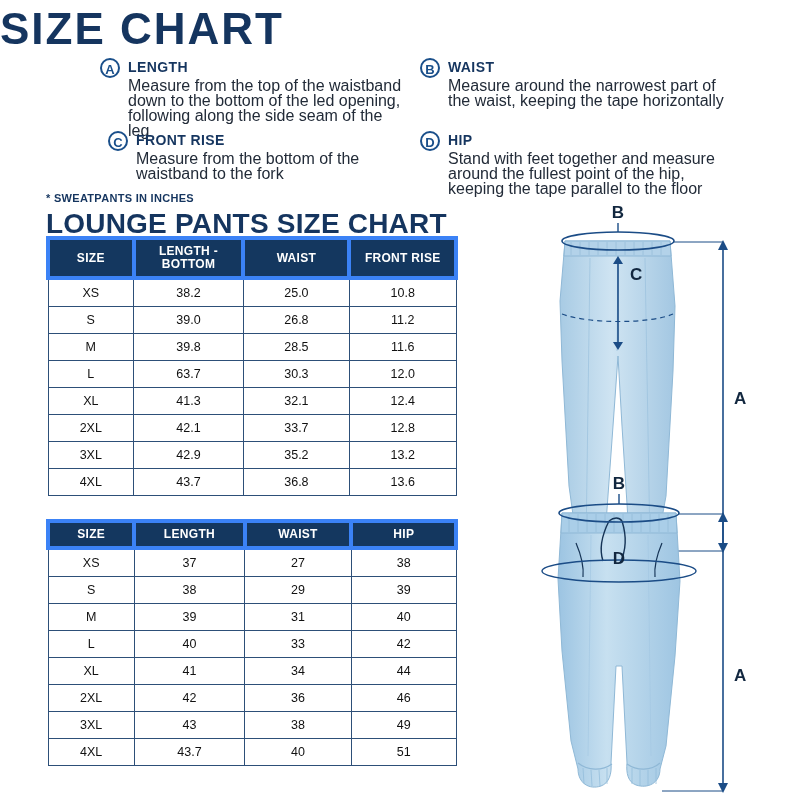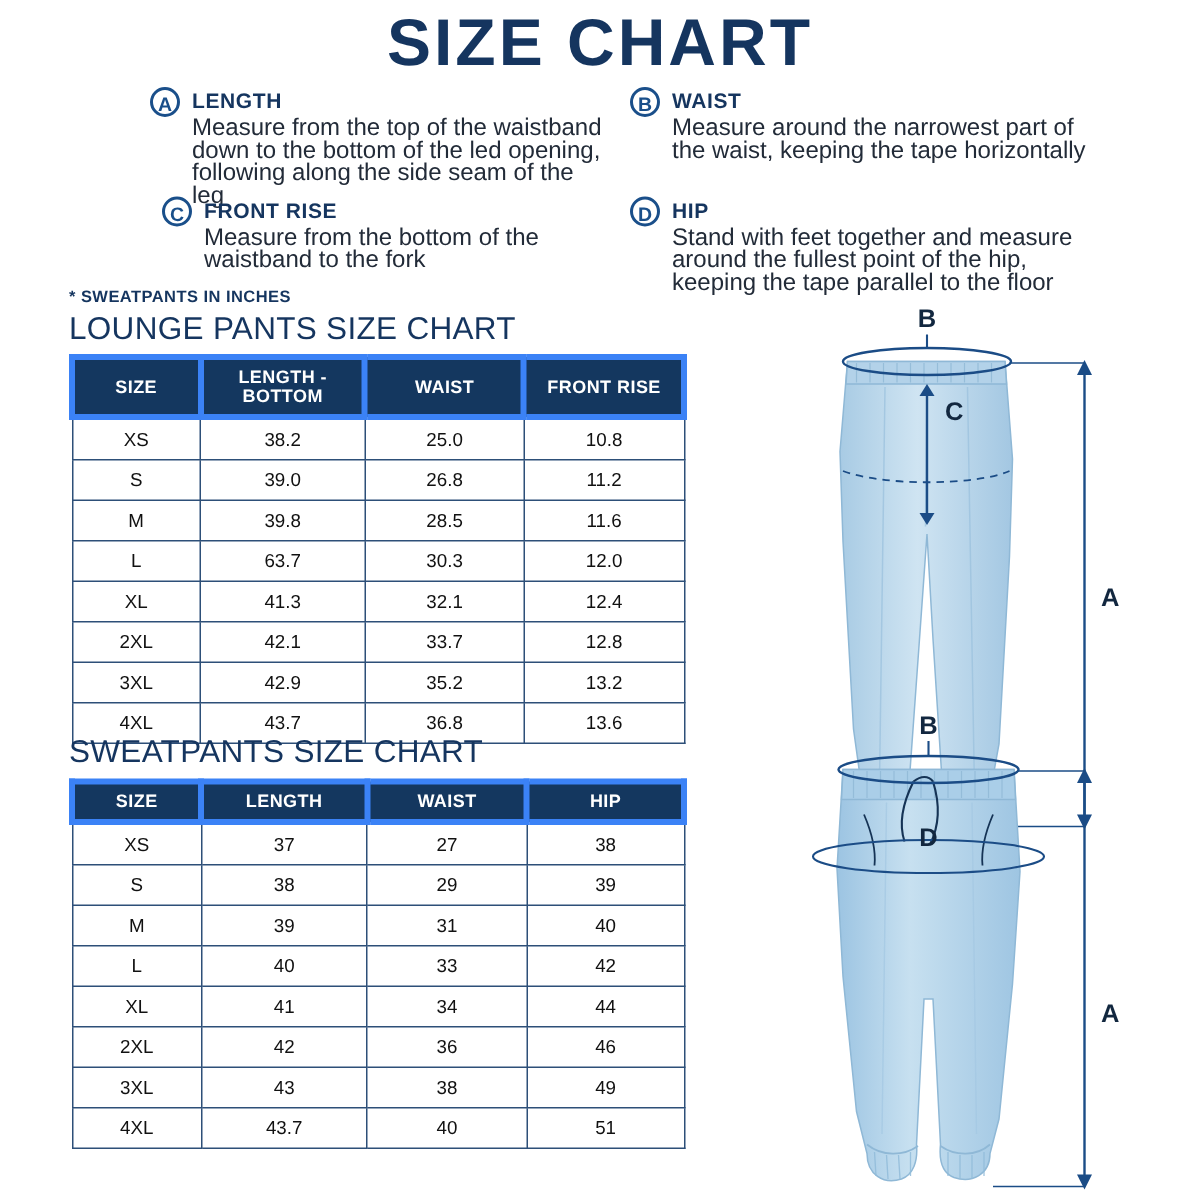--- a/index.html
+++ b/index.html
@@ -20,21 +20,20 @@
     width: 800px;
     height: 800px;
   }
 
   
   .title {
     position: absolute;
     top: 4px;
     left: 0;
     width: 800px;
-    text-align: center;
     font-size: 44px;
     font-weight: bold;
     letter-spacing: 2px;
     color: #15355f;
   }
 
   
   .legend {
     position: absolute;
     top: 58px;
@@ -96,22 +95,22 @@
     font-size: 11px;
     font-weight: bold;
     color: #15355f;
     letter-spacing: 0.3px;
   }
 
   
   .tbl-title {
     position: absolute;
     left: 46px;
-    font-size: 21px;
-    font-weight: normal;
+    font-size: 28px;
+    font-weight: bold;
     color: #15355f;
     letter-spacing: 0.2px;
   }
   #t1-title { top: 208px; }
   #t2-title { top: 490px; }
 
   table.size-table {
     position: absolute;
     left: 46px;
     border-collapse: collapse;
@@ -241,21 +240,20 @@
       </tr>
       <tr>
         <td>4XL</td>
         <td>43.7</td>
         <td>36.8</td>
         <td>13.6</td>
       </tr>
     </tbody>
   </table>
 
-  <div class="tbl-title" id="t2-title">SWEATPANTS SIZE CHART</div>
   <table class="size-table" id="table2">
     <thead>
       <tr>
         <th style="width:86px">SIZE</th>
         <th style="width:110px">LENGTH</th>
         <th style="width:108px">WAIST</th>
         <th style="width:108px">HIP</th>
       </tr>
     </thead>
     <tbody>

